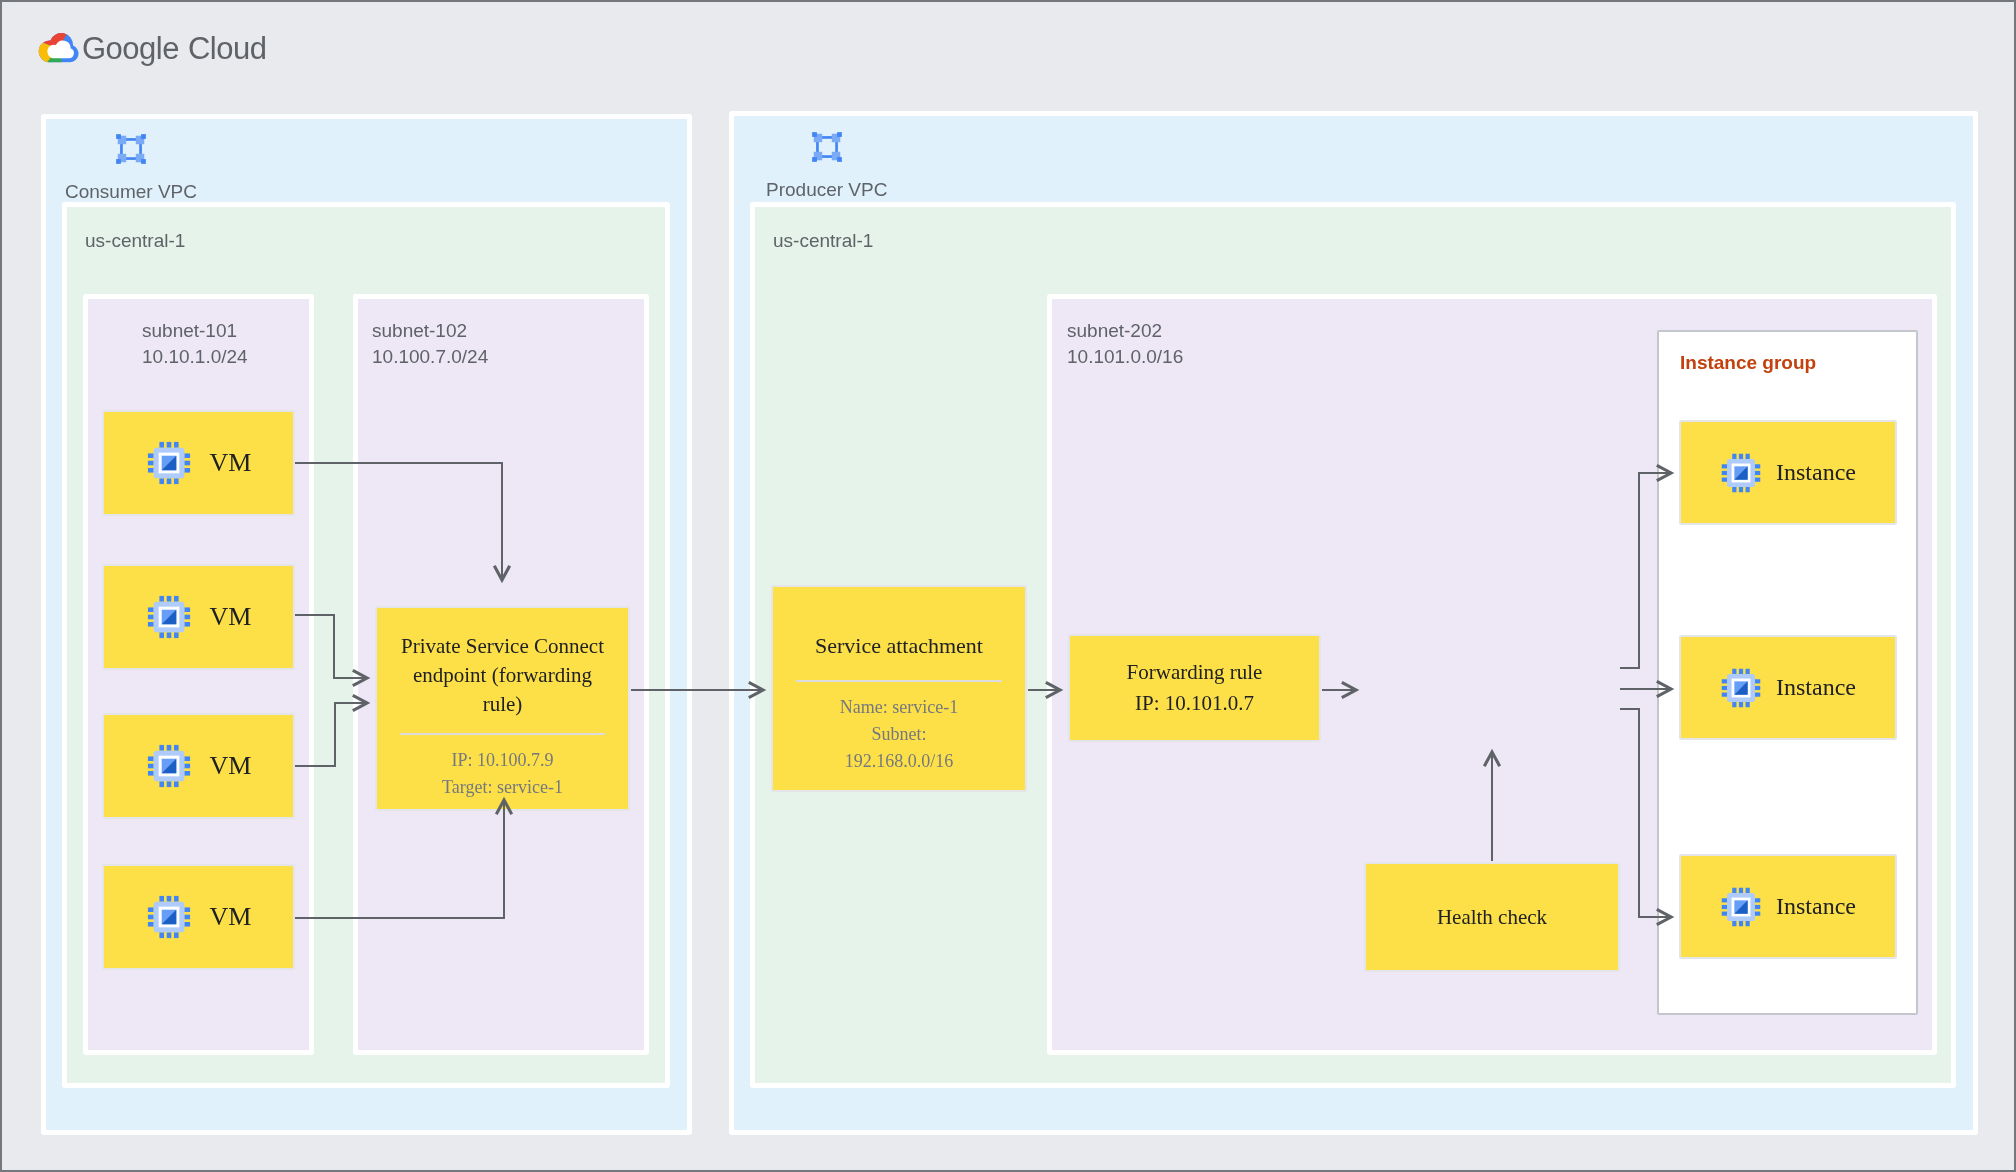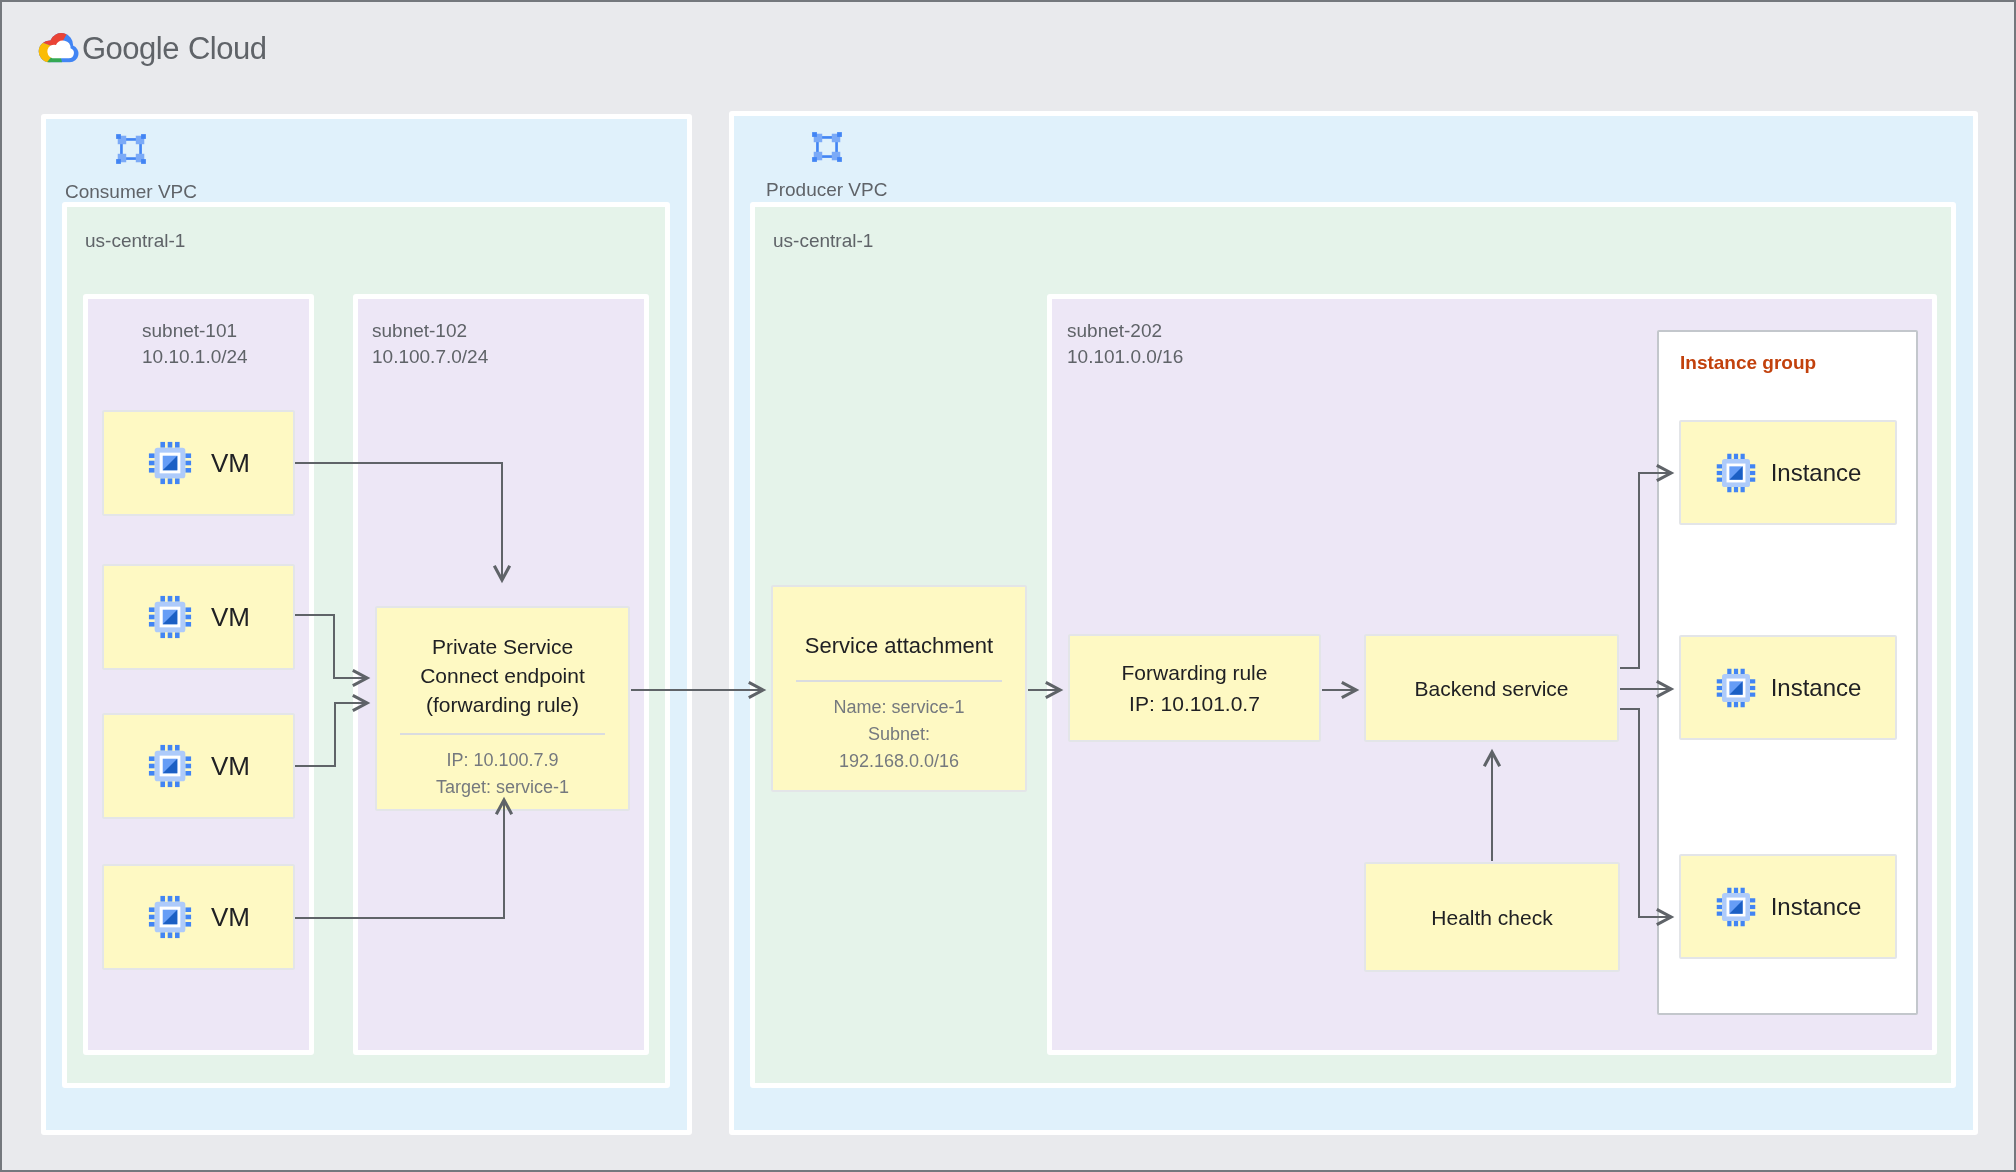--- a/index.html
+++ b/index.html
@@ -17,21 +17,21 @@
   .logo-text .g{font-weight:500;margin-right:9px;}
   
   .zone{position:absolute;border:5px solid #FFFFFF;border-radius:3px;}
   .zone.vpc{background:#E0F1FB;}
   .zone.region{background:#E5F3EA;}
   .zone.subnet{background:#EDE7F6;}
   .zone-label{position:absolute;font-size:19px;color:#5F6368;line-height:26px;white-space:pre-line;}
   .vpc-label-row{position:absolute;display:flex;align-items:center;gap:15px;flex-direction:column;}
   .vpc-label-row .zl{font-size:19px;color:#5F6368;}
   
-  .node{position:absolute;background:#fef9c3;border:2px solid #E3E5E8;border-radius:2px;}
+  .node{position:absolute;background:#fde047;border:2px solid #E3E5E8;border-radius:2px;font-family:Liberation Serif, serif;}
   .node-center{display:flex;align-items:center;justify-content:center;gap:18px;}
   .vm-label{font-size:26px;color:#202124;}
   .inst-label{font-size:24px;color:#202124;}
   .card{display:flex;flex-direction:column;align-items:center;text-align:center;}
   .card-title{font-size:21px;line-height:29px;color:#202124;}
   .card-title.lg{font-size:22px;}
   .divider{width:82%;border-top:2px solid #DADCE0;margin:14px auto 12px auto;}
   .card-sub{font-size:18px;line-height:27px;color:#75797E;}
   .dark-lines{font-size:21px;line-height:31px;color:#202124;text-align:center;}
   .ig-box{position:absolute;background:#FFFFFF;border:2px solid #C3C7CC;border-radius:2px;}
@@ -221,23 +221,20 @@
     <div class="card-sub">192.168.0.0/16</div>
   </div>
 
   <div class="node node-center" style="left:1066px;top:632px;width:253px;height:108px;">
     <div class="dark-lines">
       <div>Forwarding rule</div>
       <div>IP: 10.101.0.7</div>
     </div>
   </div>
 
-  <div class="node node-center" style="left:1362px;top:632px;width:255px;height:108px;">
-    <span class="dark-lines">Backend service</span>
-  </div>
 
   <div class="node node-center" style="left:1362px;top:860px;width:256px;height:110px;">
     <span class="dark-lines">Health check</span>
   </div>
 
   <div class="ig-box" style="left:1655px;top:328px;width:261px;height:685px;"></div>
   <div class="ig-label" style="left:1678px;top:350px;">Instance group</div>
 
   <div class="node node-center" style="left:1677px;top:418px;width:218px;height:105px;gap:14px;">
     <svg width="42" height="42" viewBox="0 0 24 24">

